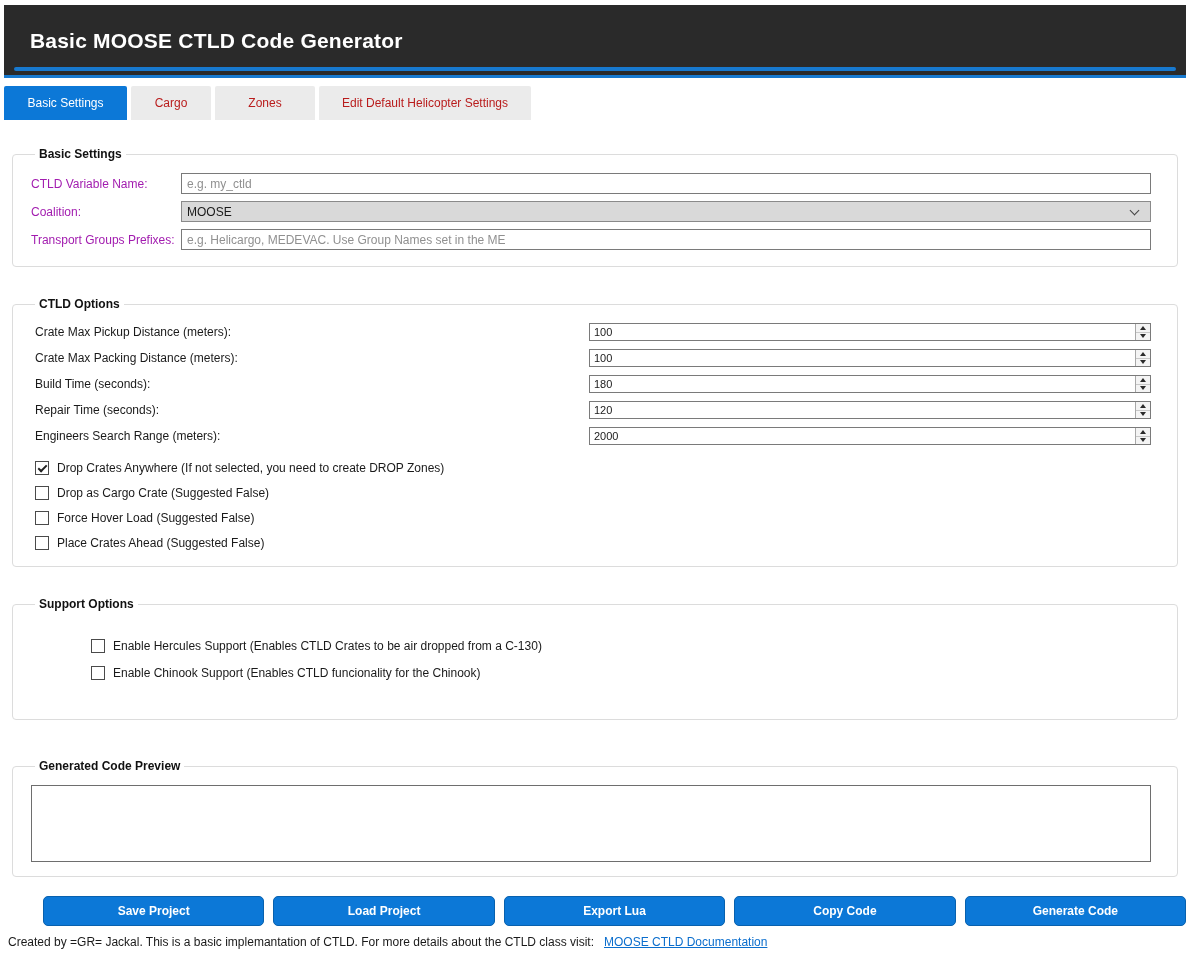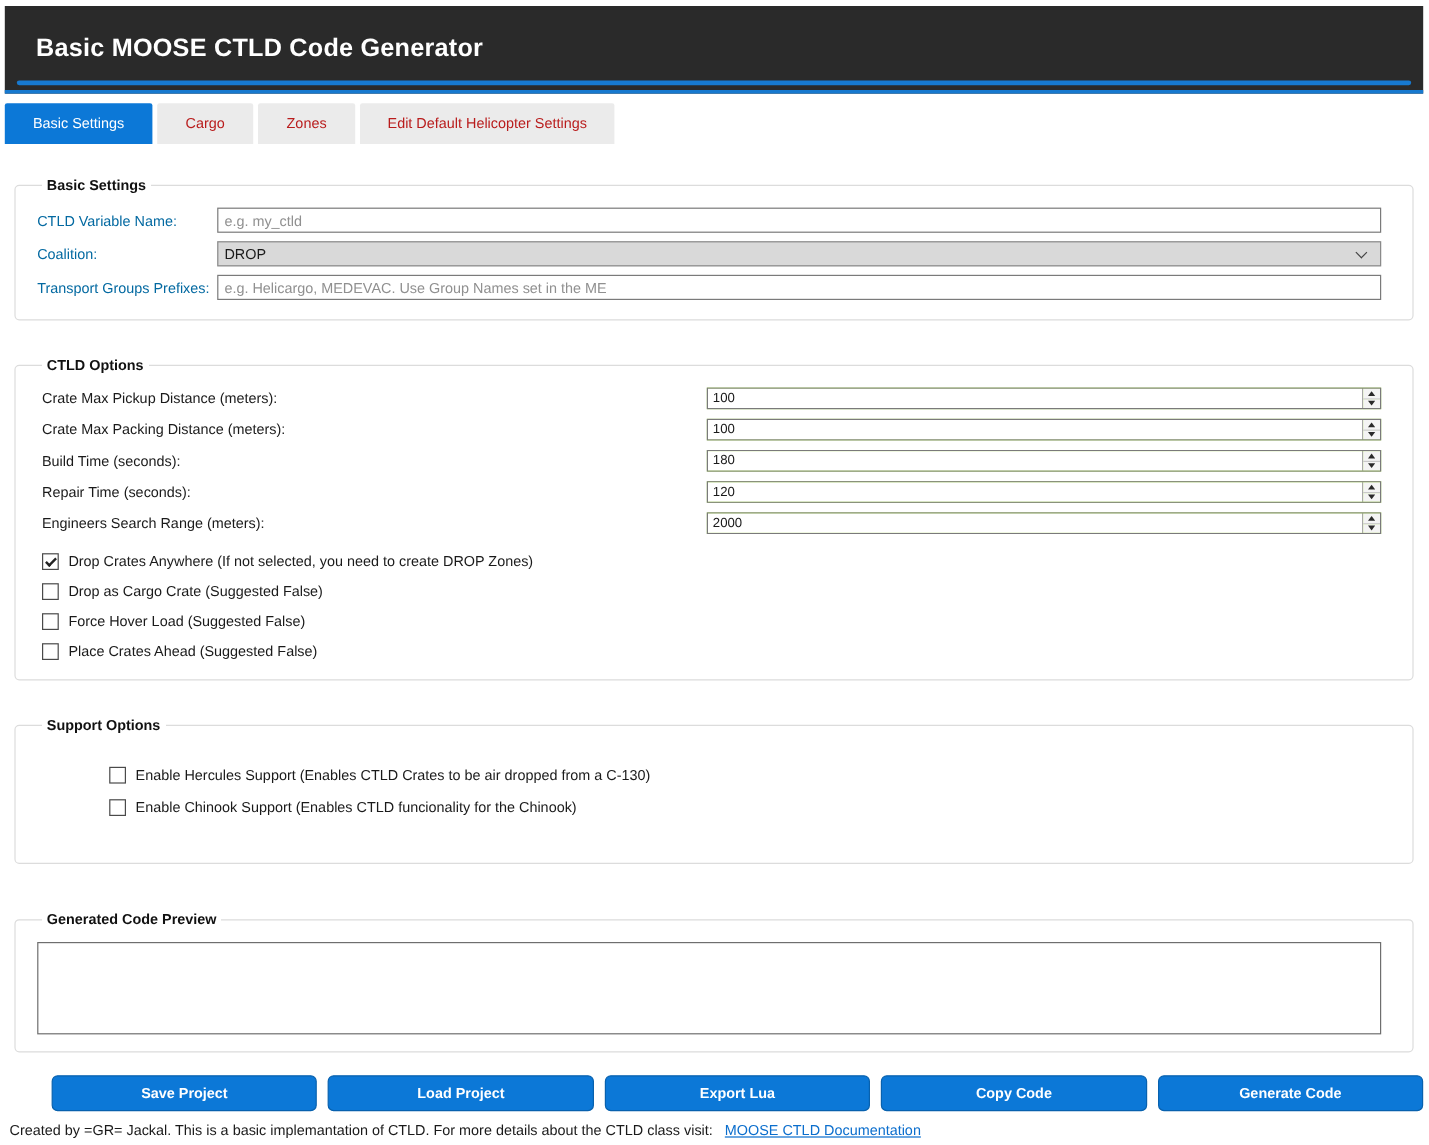--- a/index.html
+++ b/index.html
@@ -36,21 +36,21 @@
     display: flex; align-items: center; justify-content: center;
     background: #ebebeb;
     color: #b91c1c;
     font-size: 12px;
     cursor: pointer;
     border-radius: 2px 2px 0 0;
   }
   .tab.active { background: #0c78d7; color: #ffffff; }
   .tab-w1 { width: 123px; }
   .tab-w2 { width: 80px; }
-  .tab-w3 { width: 81px; }
+  .tab-w3 { width: 100px; }
   .tab-w4 { width: 212px; }
 
   
   fieldset {
     margin: 0 13px 0 12px;
     border: 1px solid #dcdcdc;
     border-radius: 4px;
     padding: 12px 26px 14px 18px;
   }
   legend {
@@ -61,21 +61,21 @@
     margin-left: 4px;
   }
   .fs-basic    { margin-top: 27px; }
   .fs-ctld     { margin-top: 30px; }
   .fs-support  { margin-top: 30px; padding-bottom: 26px; }
   .fs-preview  { margin-top: 39px; }
 
   
   .form-row { display: flex; align-items: center; margin-bottom: 7px; }
   .form-row:last-child { margin-bottom: 2px; }
-  .form-row > label { flex: 0 0 150px; font-size: 12px; color: #0369a1; }
+  .form-row > label { flex: 0 0 150px; font-size: 12px; color: #a21caf; }
   .text-input {
     flex: 1;
     height: 21px;
     border: 1px solid #7a7a7a;
     font-family: "Liberation Sans", sans-serif;
     font-size: 12px;
     padding: 0 5px;
     color: #4d7c0f;
     outline: none;
   }
@@ -99,21 +99,21 @@
   }
 
   
   .num-row { display: flex; align-items: center; margin-bottom: 8px; padding-left: 4px; }
   .num-row > label { flex: 0 0 554px; font-size: 12px; }
   .numeric {
     flex: 1;
     height: 18px;
     border: 1px solid #7a7a7a;
     display: flex; align-items: stretch;
-    background: #bef264;
+    background: #701a75;
   }
   .numeric input {
     flex: 1;
     border: none; outline: none;
     font-family: "Liberation Sans", sans-serif;
     font-size: 11px;
     padding: 0 0 0 4px;
     color: #1a1a1a;
   }
   .spinner {
@@ -226,21 +226,21 @@
   <legend>Basic Settings</legend>
 
   <div class="form-row">
     <label>CTLD Variable Name:</label>
     <input class="text-input" type="text" placeholder="e.g. my_ctld" style="">
   </div>
 
   <div class="form-row">
     <label>Coalition:</label>
     <div class="select-box">
-      <span>DROP</span>
+      <span>MOOSE</span>
       <span class="chevron"></span>
     </div>
   </div>
 
   <div class="form-row">
     <label>Transport Groups Prefixes:</label>
     <input class="text-input" type="text" placeholder="e.g. Helicargo, MEDEVAC. Use Group Names set in the ME" style="">
   </div>
 </fieldset>
 

